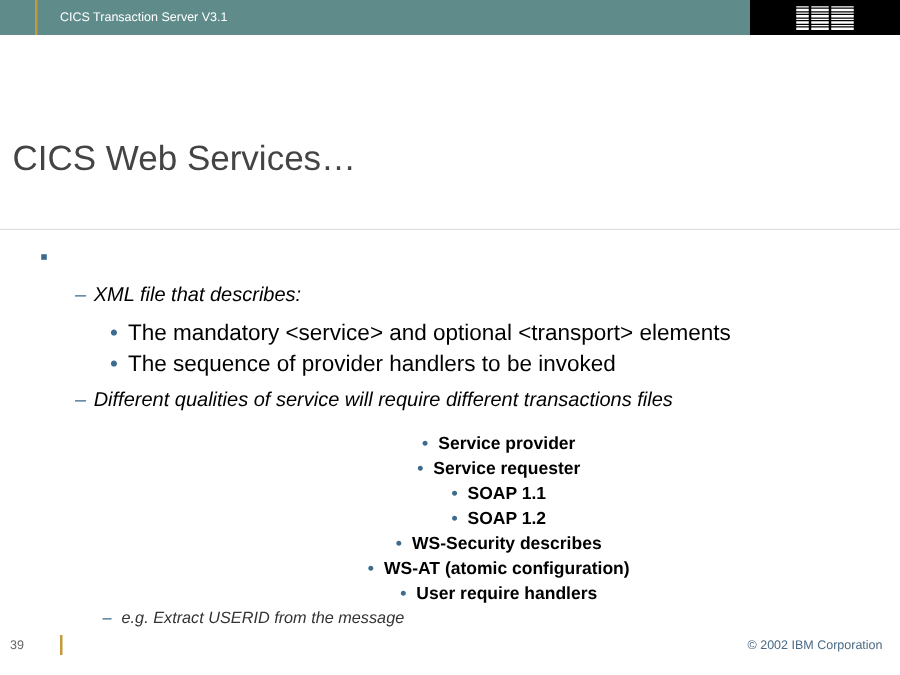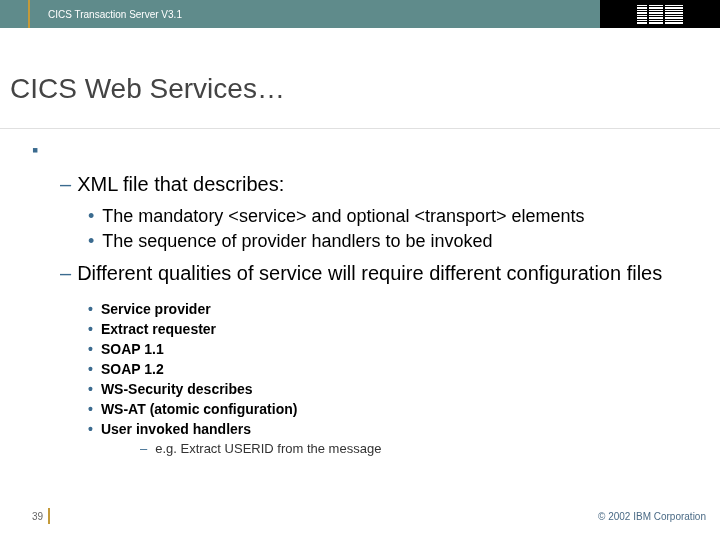--- a/index.html
+++ b/index.html
@@ -50,23 +50,24 @@
   }
   .left-accent {
     position: absolute;
     left: 28px;
     top: 0;
     width: 2px;
     height: 28px;
     background: #c49a3a;
   }
   .title-area {
-    padding: 45px 10px 23px 10px;
+    padding: 45px 10px 40px 10px;
     border-bottom: 1px solid #e0e0e0;
     margin-bottom: 10px;
+    margin-top: 38px;
   }
   .title {
     color: #444444;
     font-size: 28px;
     font-weight: normal;
   }
   .content {
     padding: 0 10px 0 32px;
     color: #000000;
   }
@@ -80,59 +81,62 @@
     font-size: 18px;
     line-height: 1;
     font-weight: bold;
     margin-top: 2px;
   }
   .l1-text {
     font-size: 17px;
     font-weight: bold;
   }
   .l2 {
-    font-size: 20px;
+    font-size: 16px;
     margin-left: 28px;
     margin-bottom: 10px;
+    font-style: italic;
   }
   .l3 {
     font-size: 18px;
     margin-left: 56px;
     margin-bottom: 4px;
   }
   .l3-bullet, .l3b-bullet, .l4-dash {
     color: #3b6b8f;
     margin-right: 8px;
   }
   .l2-dash {
     color: #3b6b8f;
     margin-right: 6px;
   }
   .l3b {
     font-size: 14px;
     margin-left: 56px;
     margin-bottom: 4px;
     font-weight: bold;
+    text-align: center;
   }
   .l4 {
     font-size: 13px;
-    margin-left: 108px;
+    margin-left: 50px;
     margin-top: 4px;
     color: #333333;
+    font-style: italic;
   }
   .block-spacer { height: 6px; }
   .footer {
     position: absolute;
     bottom: 18px;
     left: 0;
     width: 100%;
     display: flex;
     justify-content: space-between;
     align-items: center;
-    padding: 0 14px 0 32px;
+    padding: 0 14px 0 8px;
     font-size: 10px;
     color: #666666;
   }
   .footer-right {
     color: #4a6a85;
   }
   .footer-accent {
     position: absolute;
     left: 48px;
     bottom: 16px;
@@ -195,32 +199,32 @@
 
   <div class="l2">
     <span class="l2-dash">–</span><span>XML file that describes:</span>
   </div>
   <div class="l3"><span class="l3-bullet">•</span><span>The mandatory &lt;service&gt; and optional &lt;transport&gt; elements</span></div>
   <div class="l3"><span class="l3-bullet">•</span><span>The sequence of provider handlers to be invoked</span></div>
 
   <div class="block-spacer"></div>
 
   <div class="l2">
-    <span class="l2-dash">–</span><span>Different qualities of service will require different configuration files</span>
+    <span class="l2-dash">–</span><span>Different qualities of service will require different transactions files</span>
   </div>
 
   <div class="block-spacer"></div>
 
   <div class="l3b"><span class="l3b-bullet">•</span><span>Service provider</span></div>
-  <div class="l3b"><span class="l3b-bullet">•</span><span>Extract requester</span></div>
+  <div class="l3b"><span class="l3b-bullet">•</span><span>Service requester</span></div>
   <div class="l3b"><span class="l3b-bullet">•</span><span>SOAP 1.1</span></div>
   <div class="l3b"><span class="l3b-bullet">•</span><span>SOAP 1.2</span></div>
   <div class="l3b"><span class="l3b-bullet">•</span><span>WS-Security describes</span></div>
   <div class="l3b"><span class="l3b-bullet">•</span><span>WS-AT (atomic configuration)</span></div>
-  <div class="l3b"><span class="l3b-bullet">•</span><span>User invoked handlers</span></div>
+  <div class="l3b"><span class="l3b-bullet">•</span><span>User require handlers</span></div>
 
   <div class="l4"><span class="l4-dash">–</span><span>e.g. Extract USERID from the message</span></div>
 
 </div>
 
 <div class="footer-accent"></div>
 <div class="footer">
   <span>39</span>
   <span class="footer-right">© 2002 IBM Corporation</span>
 </div>

